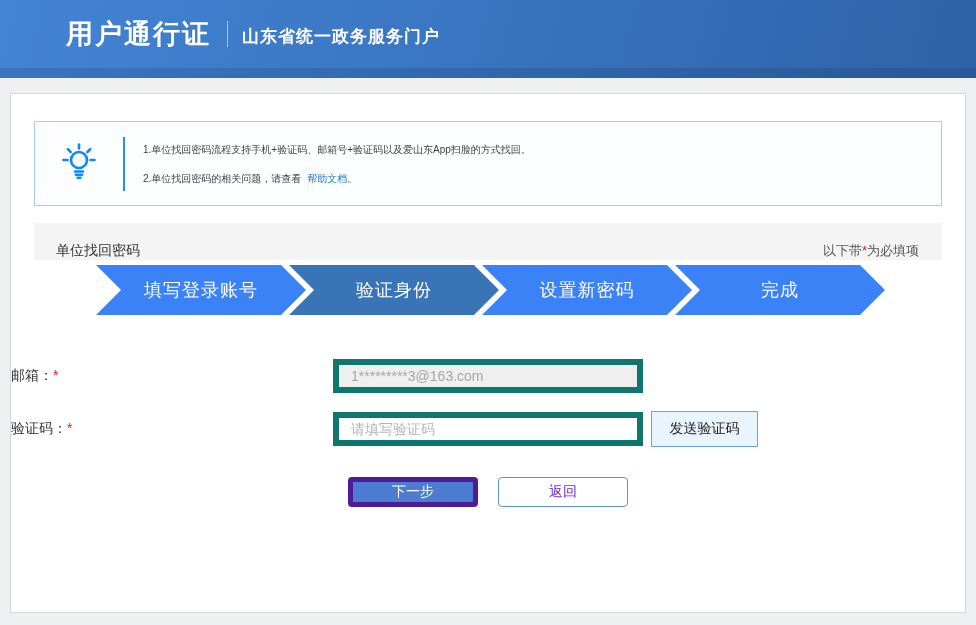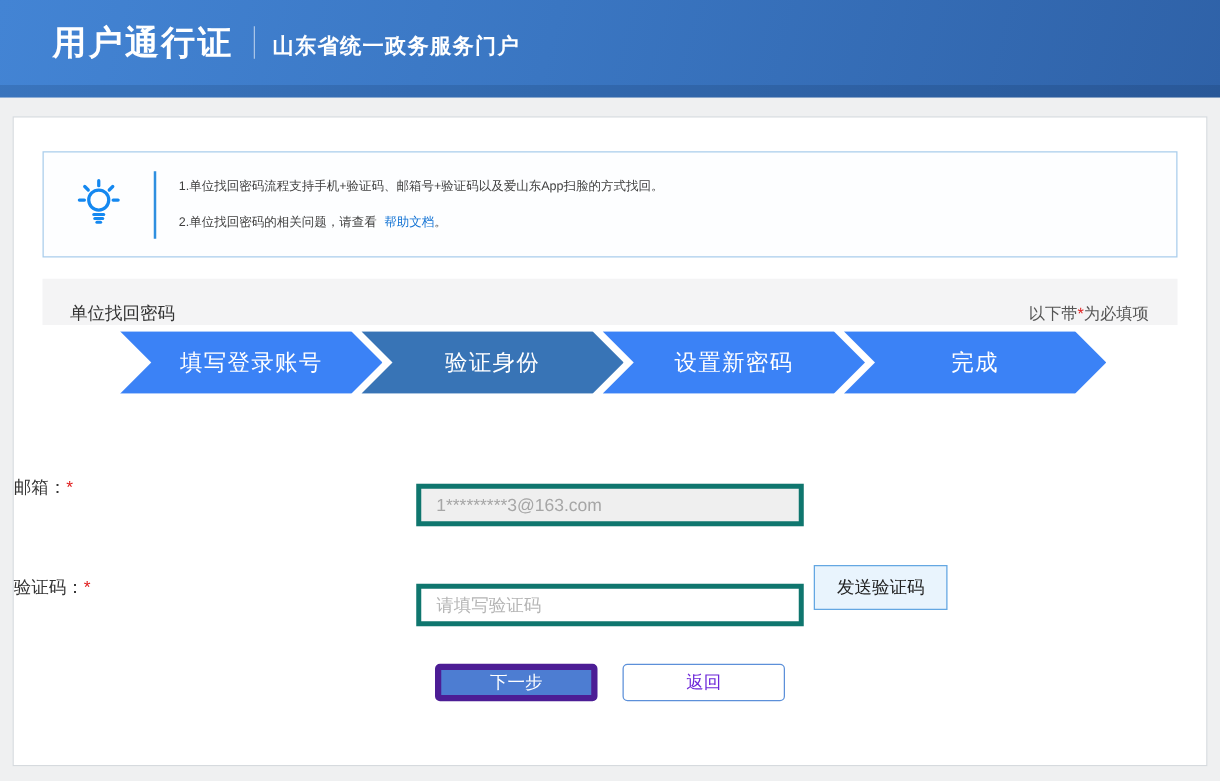--- a/index.html
+++ b/index.html
@@ -15,21 +15,21 @@
     position: relative;
     height: 78px;
     background: linear-gradient(105deg, #4384d4 0%, #3a76c2 45%, #2f62a8 100%);
   }
   .header-strip {
     position: absolute; left: 0; right: 0; bottom: 0; height: 10px;
     background: rgba(10, 25, 60, 0.14);
   }
   .header-inner {
     display: flex; align-items: center;
-    height: 68px; padding-left: 42px;
+    height: 68px; padding-left: 66px;
   }
   .header-title {
     color: #fff; font-size: 27px; font-weight: bold; letter-spacing: 2px;
   }
   .header-divider {
     width: 1px; height: 26px; background: rgba(255,255,255,0.55);
     margin: 0 14px 0 16px;
   }
   .header-subtitle {
     color: #fff; font-size: 17px; font-weight: bold; letter-spacing: 1px;
@@ -94,27 +94,26 @@
   
   .form-area { margin-top: 44px; }
   .form-row { display: flex; align-items: center; margin-bottom: 18px; }
   .form-label {
     width: 310px; text-align: left; font-size: 14px; color: #333;
     flex-shrink: 0;
   }
   .form-input {
     margin-left: 12px;
     width: 310px; height: 34px;
-    border: 4px solid #0f766e;
+    border: 6px solid #0f766e;
     padding: 6px 12px;
     font-size: 14px; color: #333;
     font-family: "Liberation Sans", "DejaVu Sans", sans-serif;
     outline: none;
     background: #fff;
-    margin-top: 28px;
   }
   .form-input:disabled {
     background: #efefef;
     color: #a6a6a6;
   }
   .form-input::placeholder { color: #b5b5b5; }
   .send-code-btn {
     margin-left: 8px;
     width: 107px; height: 36px;
     background: #e9f4fd;

